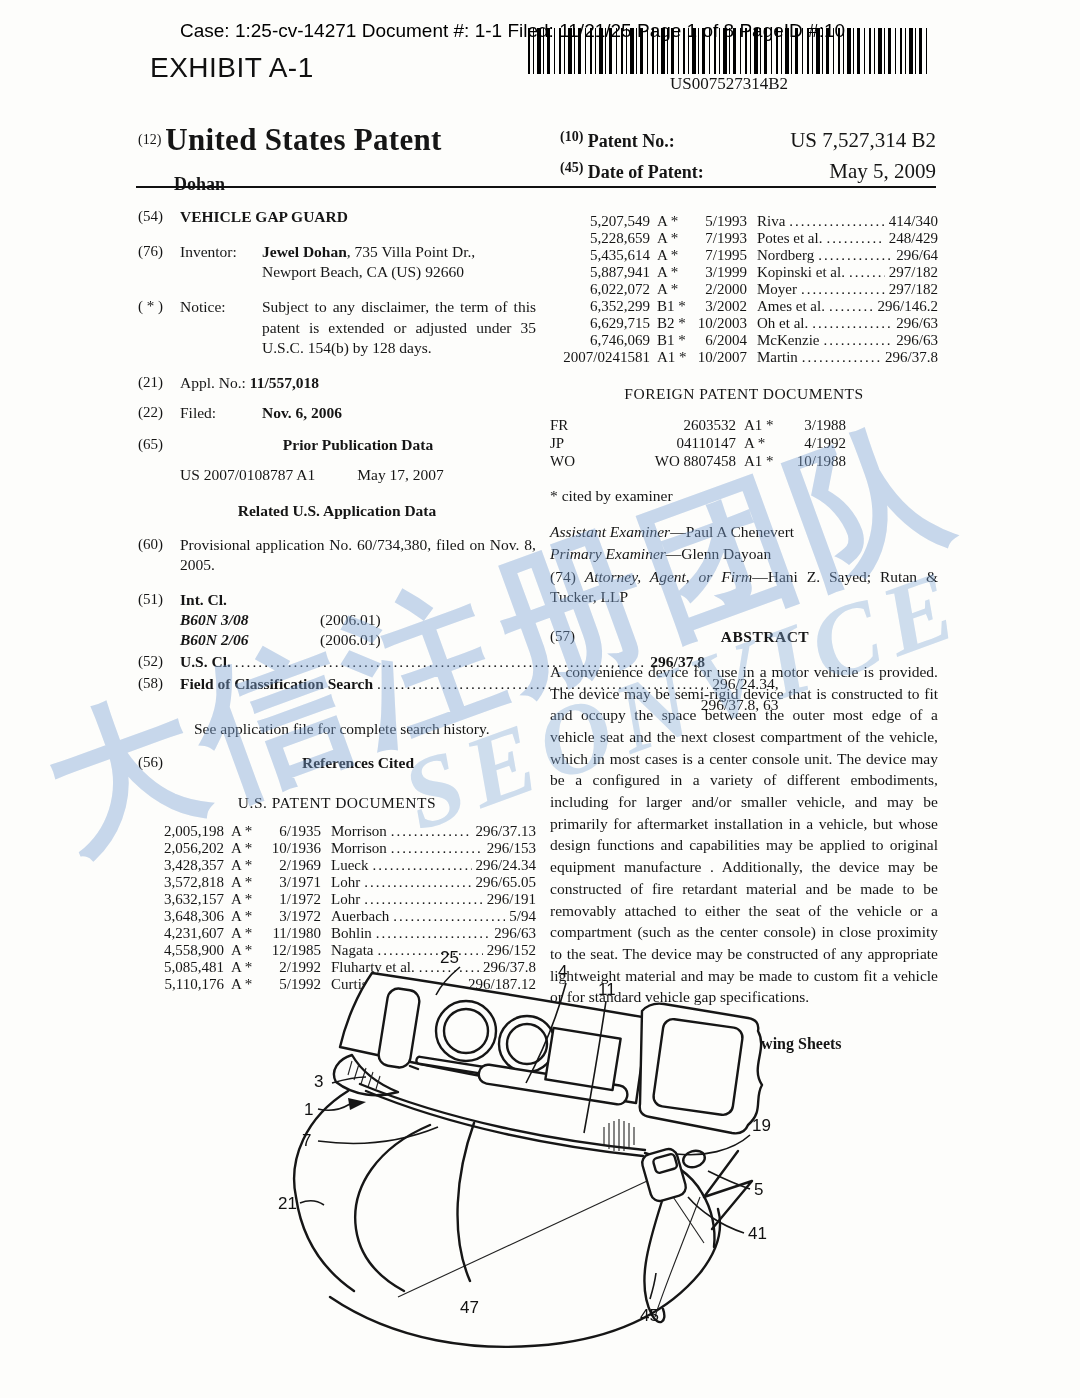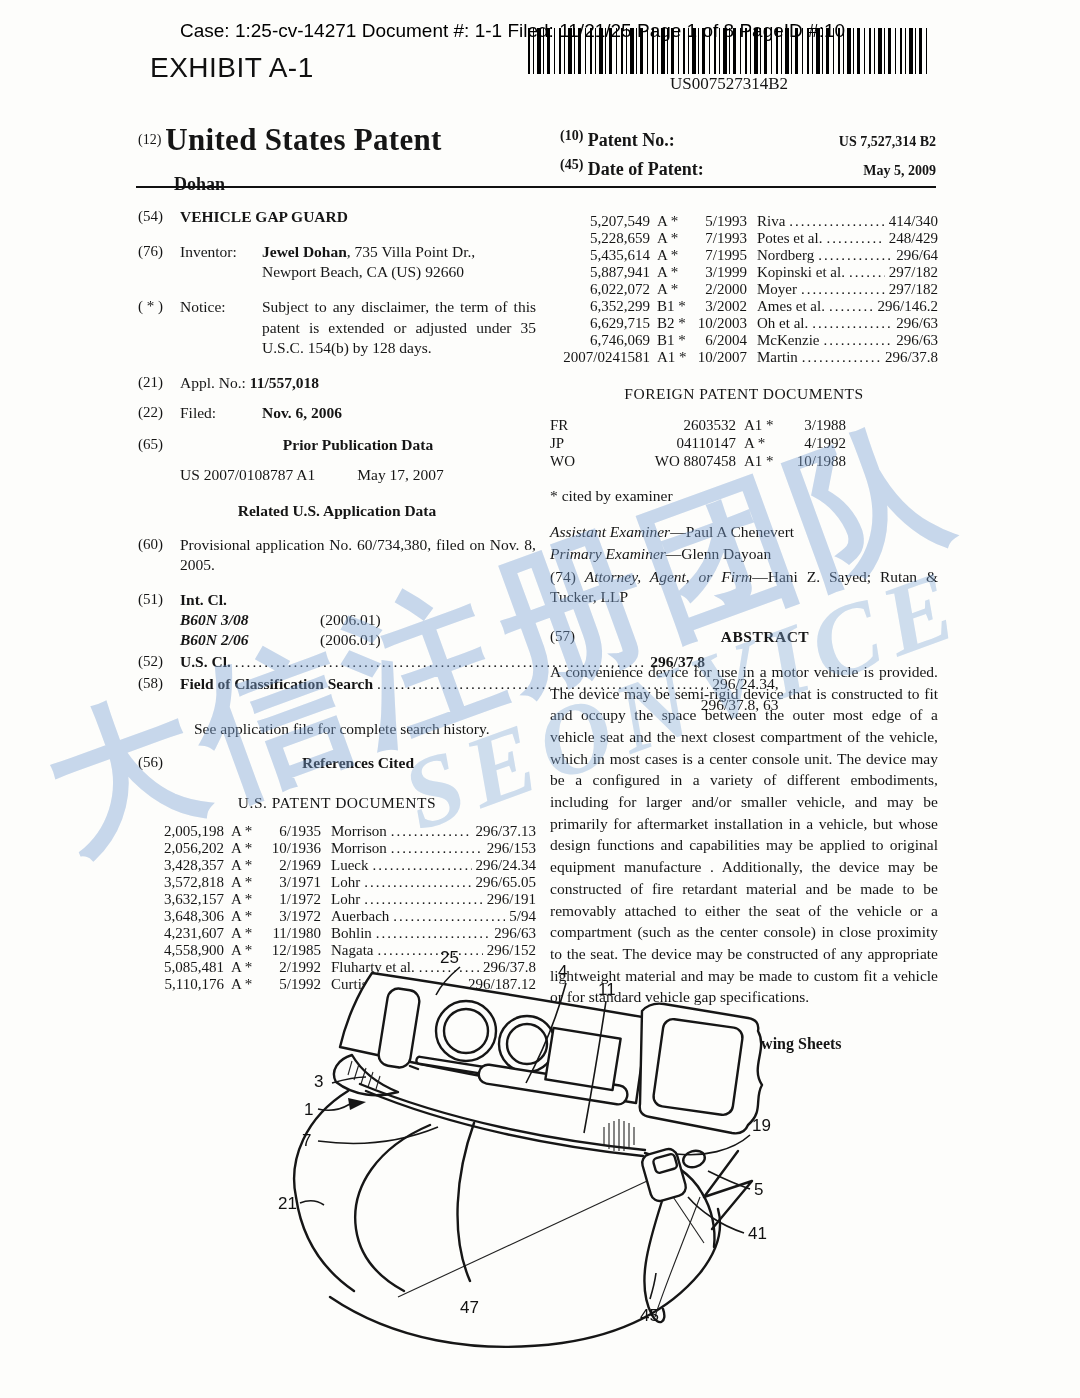--- a/index.html
+++ b/index.html
@@ -18,21 +18,21 @@
        #000 26px 27px,transparent 27px 31px);}
   .barcode-text{top:74px;left:528px;width:402px;text-align:center;font-size:17px;}
   
   .mast-left{top:122px;left:138px;}
   .code-sm{font-size:14px;vertical-align:6px;}
   .us-patent{font-size:31px;font-weight:bold;letter-spacing:.3px;}
   .surname{font-size:18px;font-weight:bold;margin-left:36px;margin-top:16px;}
   .mast-right{top:128px;left:560px;width:376px;}
   .mast-row{display:flex;justify-content:space-between;align-items:baseline;margin-bottom:6px;}
   .mast-label{font-size:18px;font-weight:bold;}
-  .mast-value{font-size:14px;font-weight:bold;}
+  .mast-value{font-size:21px;font-weight:normal;}
   .rule{top:186px;left:136px;width:800px;border-top:2.5px solid #111;}
   
   .col{font-size:15.5px;line-height:1.3;}
   .col-left{top:207px;left:138px;width:398px;}
   .col-right{top:207px;left:550px;width:388px;}
   .sect{display:grid;grid-template-columns:42px 1fr;margin-bottom:15px;}
   .sect3{display:grid;grid-template-columns:42px 82px 1fr;margin-bottom:15px;}
   .scode{font-size:15px;}
   .b{font-weight:bold;}
   .it{font-style:italic;}

